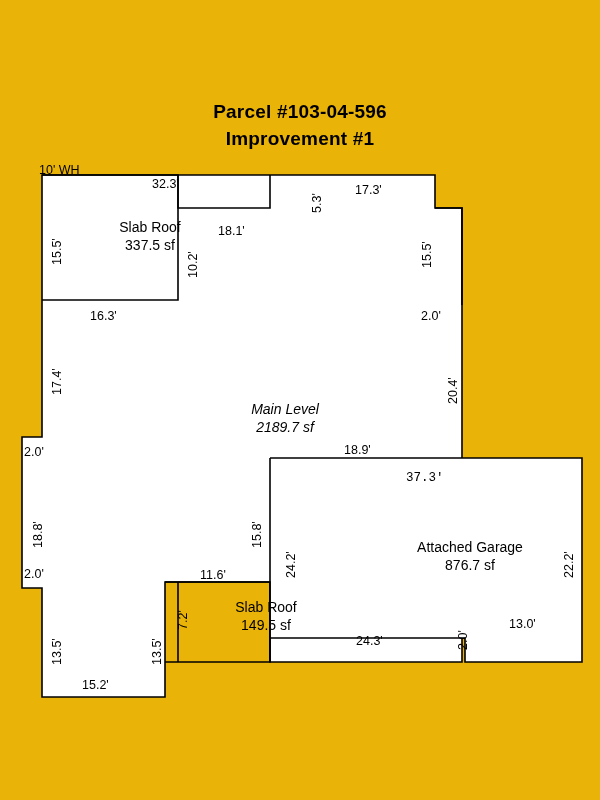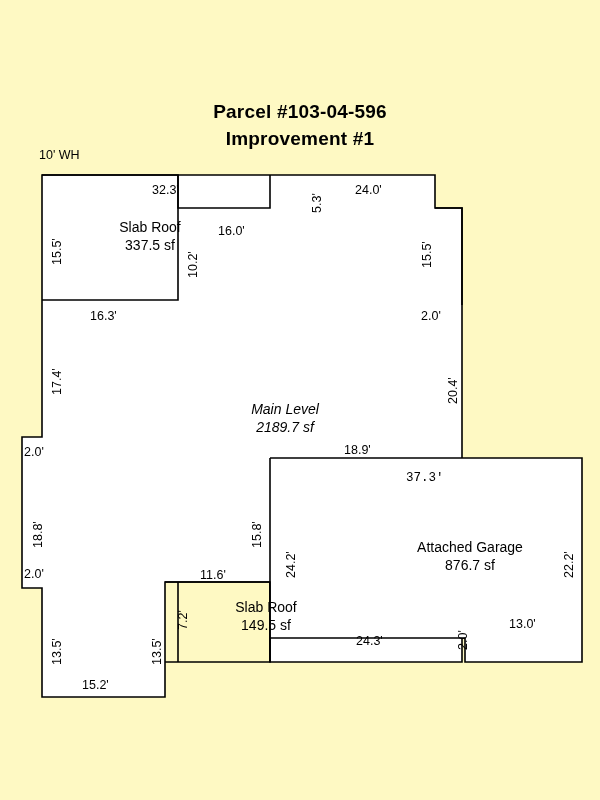--- a/index.html
+++ b/index.html
@@ -4,21 +4,21 @@
 <style>
   html, body {
     margin: 0;
     padding: 0;
     background: #ffffff;
   }
   #page {
     position: relative;
     width: 600px;
     height: 800px;
-    background: #fef9c3;
+    background: #eab308;
     font-family: "Liberation Sans", sans-serif;
     color: #000000;
     overflow: hidden;
   }
   #title-block {
     position: absolute;
     left: 0;
     top: 98px;
     width: 600px;
     text-align: center;
@@ -90,21 +90,21 @@
 
     <path d="M 270,458 L 582,458 L 582,662 L 465,662 L 465,638 L 270,638" fill="#ffffff" stroke="#000000" stroke-width="1.6" stroke-linejoin="miter"></path>
     <line x1="270" y1="458" x2="270" y2="662" stroke="#000000" stroke-width="1.6"></line>
 
     <path d="M 165,582 L 270,582 L 270,662 L 165,662" fill="none" stroke="#000000" stroke-width="1.6"></path>
     <line x1="178" y1="582" x2="178" y2="662" stroke="#000000" stroke-width="1.6"></line>
 
     <path d="M 435,208 L 462,208 L 462,305" fill="none" stroke="#000000" stroke-width="1.6"></path>
   </svg>
 
-  <div class="lbl" style="left:39px; top:148px;">10' WH</div>
+  <div class="lbl" style="left:39px; top:163px;">10' WH</div>
 
   <div class="area-lbl" style="left:42px; top:218px; width:136px;">
     <div>Slab Roof</div>
     <div>337.5 sf</div>
   </div>
 
   <div class="area-lbl" style="left:150px; top:400px; width:190px;font-style:italic;">
     <div>Main Level</div>
     <div>2189.7 sf</div>
   </div>
@@ -112,23 +112,23 @@
   <div class="area-lbl" style="left:330px; top:538px; width:200px;">
     <div>Attached Garage</div>
     <div>876.7 sf</div>
   </div>
 
   <div class="area-lbl" style="left:180px; top:598px; width:92px;">
     <div>Slab Roof</div>
     <div>149.5 sf</div>
   </div>
 
-  <div class="lbl" style="left:152px; top:183px;">32.3'</div>
-  <div class="lbl" style="left:355px; top:183px;">24.0'</div>
-  <div class="lbl" style="left:218px; top:224px;">16.0'</div>
+  <div class="lbl" style="left:152px; top:177px;">32.3'</div>
+  <div class="lbl" style="left:355px; top:183px;">17.3'</div>
+  <div class="lbl" style="left:218px; top:224px;">18.1'</div>
   <div class="lbl" style="left:90px; top:309px;">16.3'</div>
   <div class="lbl" style="left:421px; top:309px;">2.0'</div>
   <div class="lbl" style="left:24px; top:445px;">2.0'</div>
   <div class="lbl" style="left:24px; top:567px;">2.0'</div>
   <div class="lbl" style="left:344px; top:443px;">18.9'</div>
   <div class="lbl" style="left:406px; top:471px;font-family:Liberation Mono, monospace;">37.3'</div>
   <div class="lbl" style="left:200px; top:568px;">11.6'</div>
   <div class="lbl" style="left:356px; top:634px;">24.3'</div>
   <div class="lbl" style="left:509px; top:617px;">13.0'</div>
   <div class="lbl" style="left:82px; top:678px;">15.2'</div>

